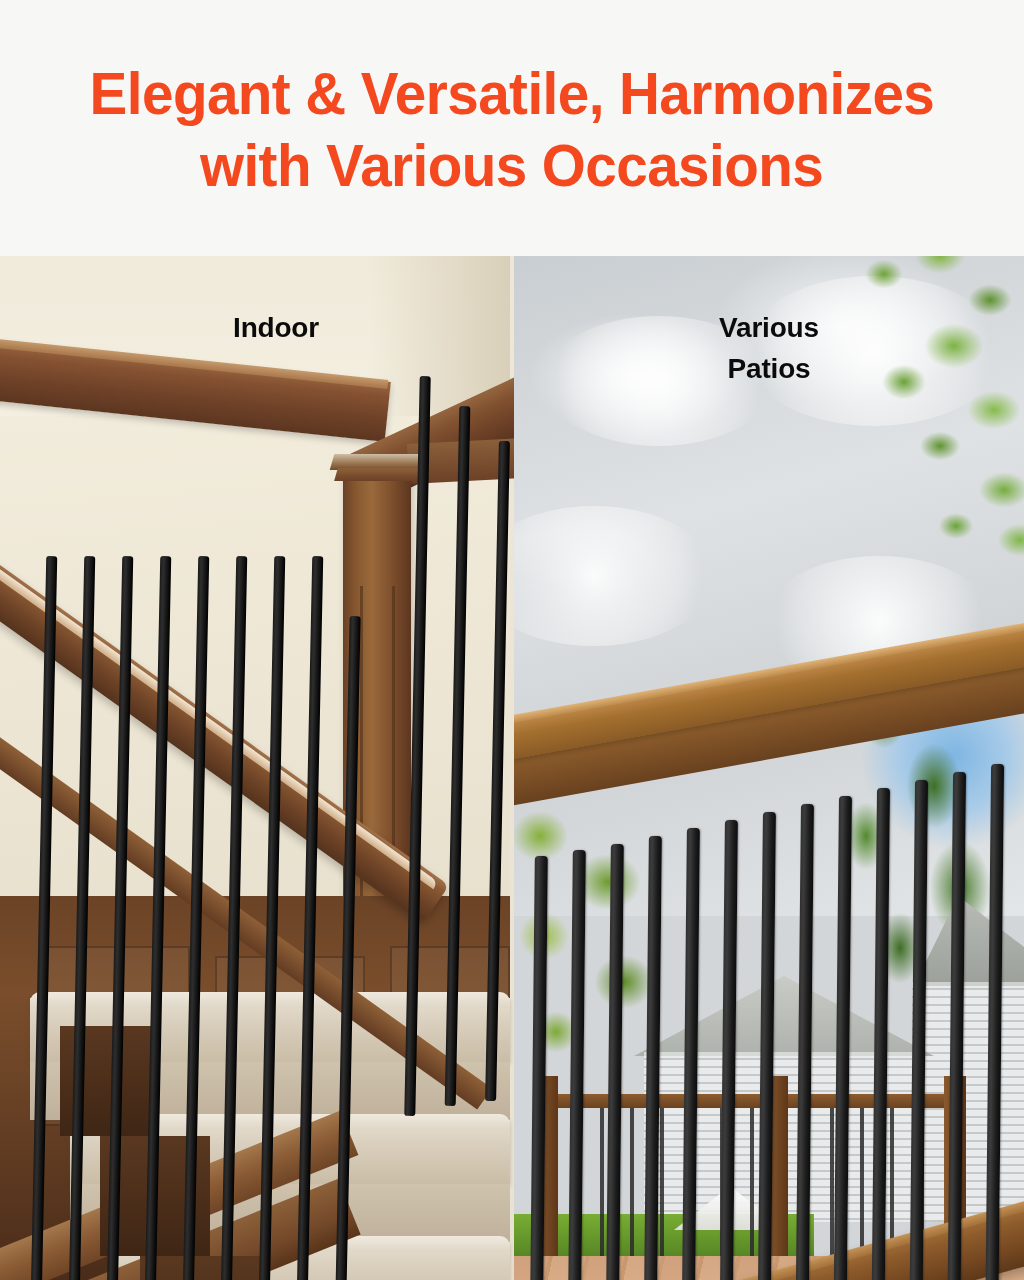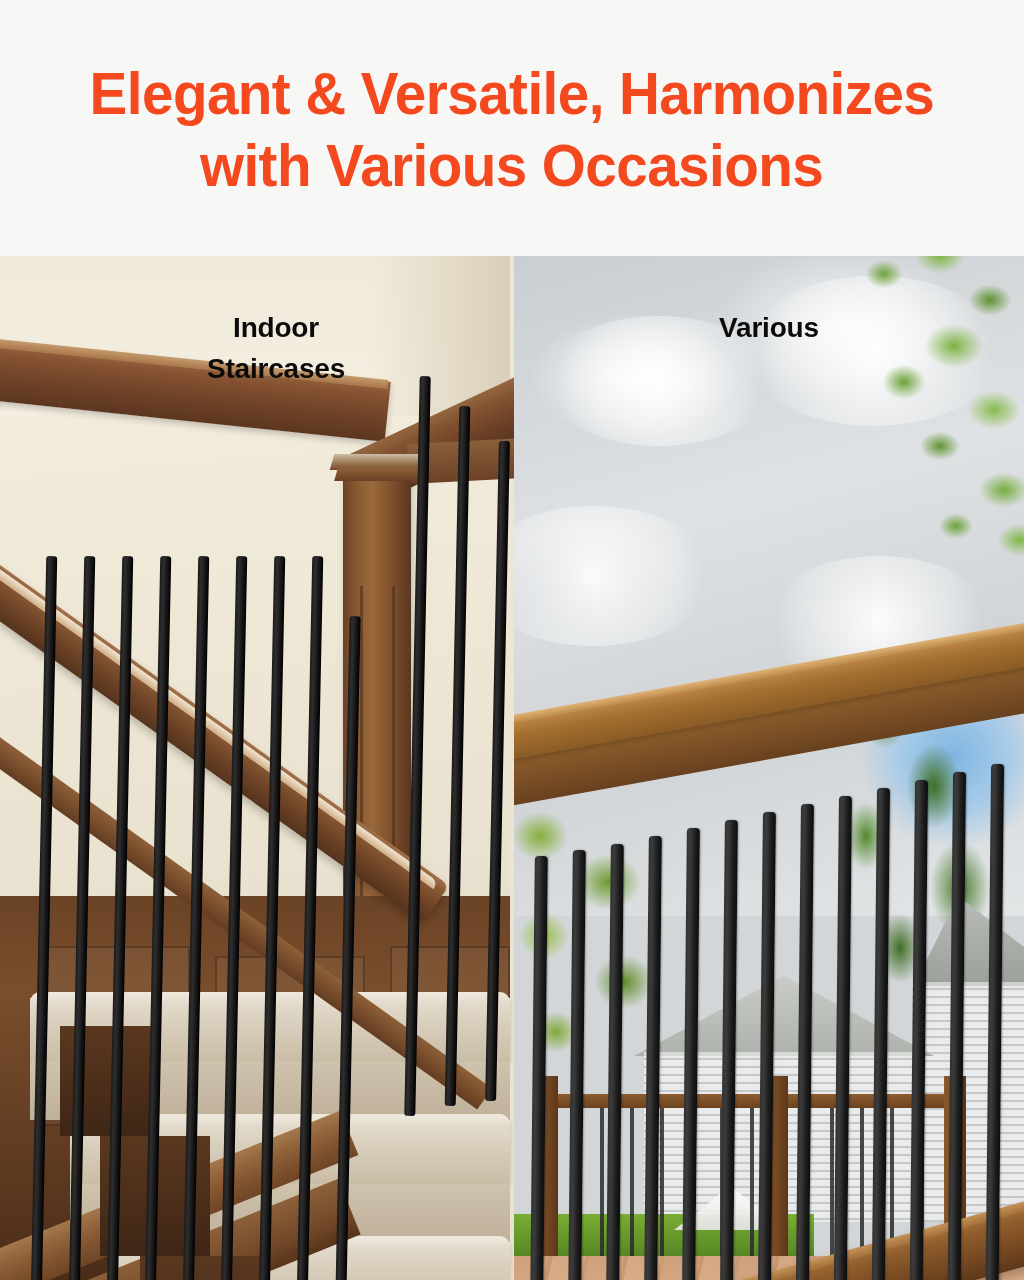--- a/index.html
+++ b/index.html
@@ -419,21 +419,20 @@
         <div class="bal-l" style="left:226px; top:300px; height:980px; transform:rotate(1.2deg);"></div>
         <div class="bal-l" style="left:264px; top:300px; height:980px; transform:rotate(1.2deg);"></div>
         <div class="bal-l" style="left:302px; top:300px; height:980px; transform:rotate(1.2deg);"></div>
         <div class="bal-l" style="left:340px; top:360px; height:920px; transform:rotate(1.2deg);"></div>
         <div class="bal-l" style="left:412px; top:120px; height:740px; transform:rotate(1.2deg);"></div>
         <div class="bal-l" style="left:452px; top:150px; height:700px; transform:rotate(1.2deg);"></div>
         <div class="bal-l" style="left:492px; top:185px; height:660px; transform:rotate(1.2deg);"></div>
 
         <div class="panel-label">
           <div>Indoor</div>
-          <div>Staircases</div>
         </div>
 
       </div>
     </div>
 
     <div class="panel right">
       <div class="outdoor">
 
         <div class="sky"></div>
         <div class="cloud" style="left:30px;  top:60px;  width:230px; height:130px;"></div>
@@ -491,19 +490,20 @@
         <div class="bal-r" style="left:360px; top:532px; height:576px; transform:rotate(0.6deg);"></div>
         <div class="bal-r" style="left:398px; top:524px; height:580px; transform:rotate(0.6deg);"></div>
         <div class="bal-r" style="left:436px; top:516px; height:584px; transform:rotate(0.6deg);"></div>
         <div class="bal-r" style="left:474px; top:508px; height:588px; transform:rotate(0.6deg);"></div>
 
         <div class="bot-rail"></div>
         <div class="bot-rail-hi"></div>
 
         <div class="panel-label">
           <div>Various</div>
+          <div>Patios</div>
         </div>
 
       </div>
     </div>
 
   </div>
 </div>
 
 </body></html>

